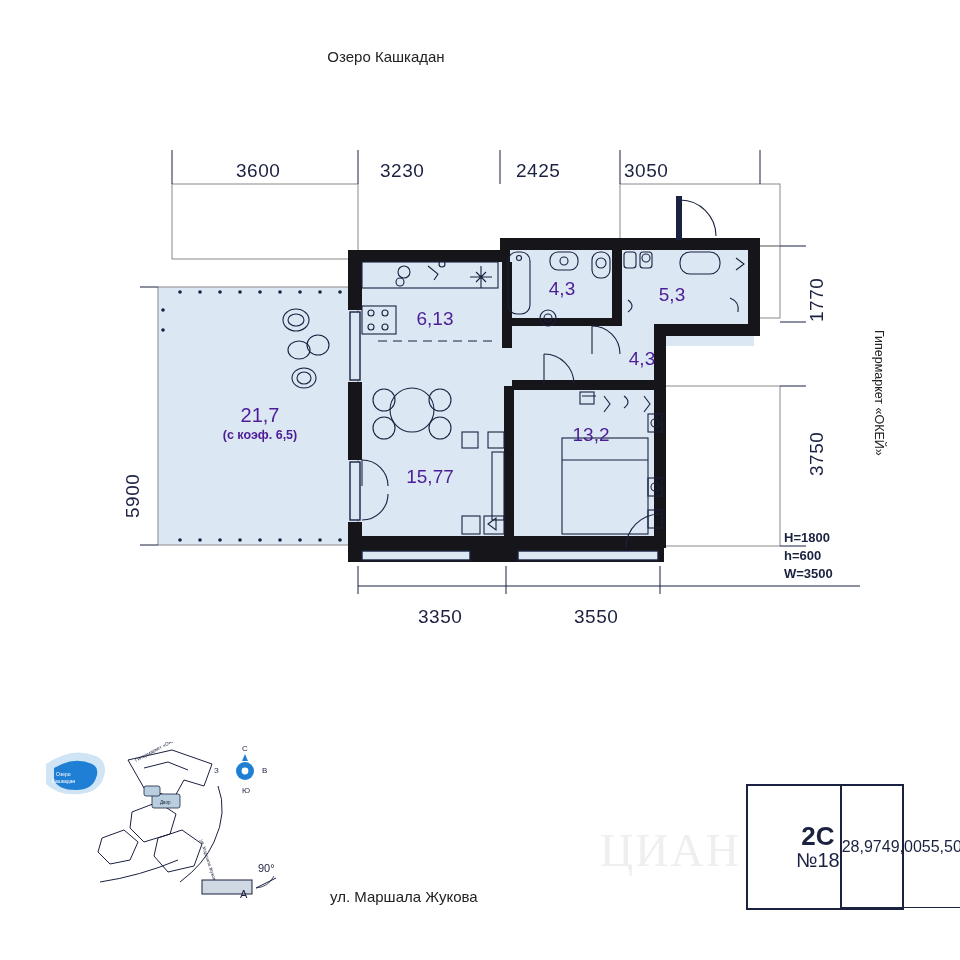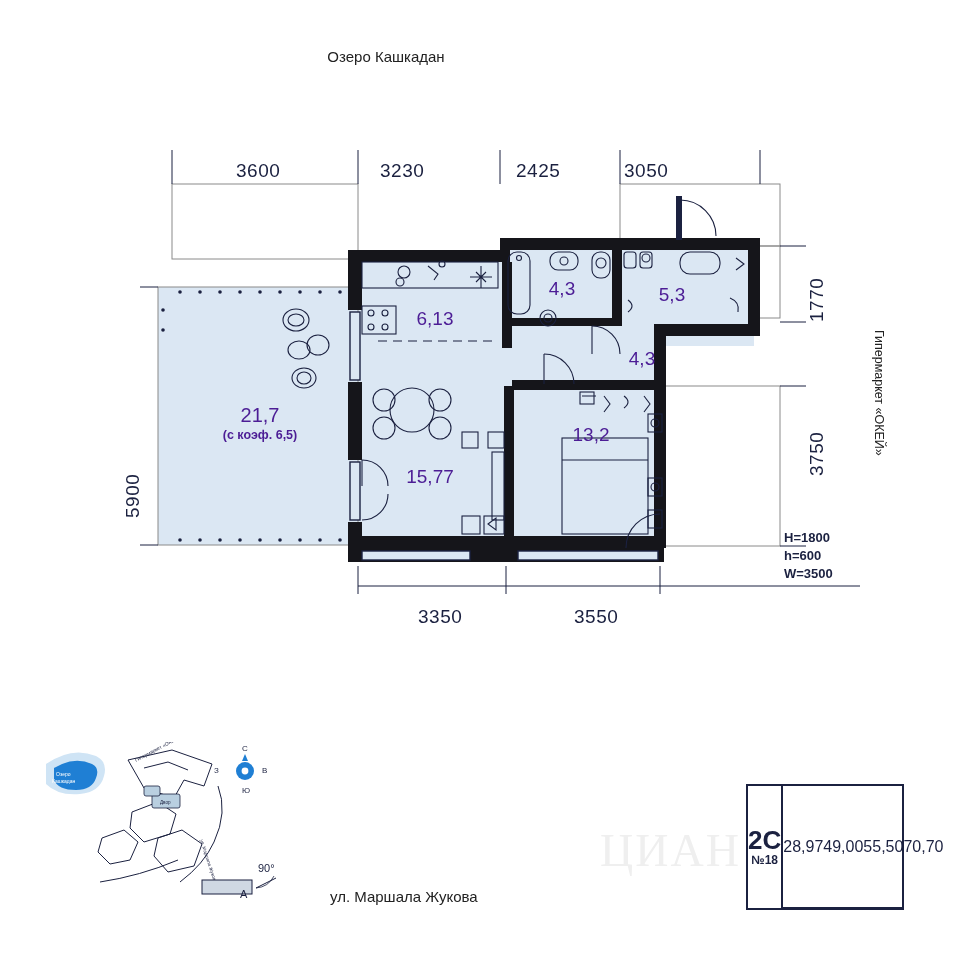--- a/index.html
+++ b/index.html
@@ -24,23 +24,23 @@
   .area .sub{display:block;font-size:12.5px;margin-top:1px;font-weight:bold;}
   .area.big{font-size:20px;}
 
   
   .spec{font-size:13px;font-weight:bold;color:#1b2140;}
 
   
   #spec-table{position:absolute;left:746px;top:784px;width:154px;height:122px;
               border:2px solid #1b2140;display:flex;}
   #spec-table .left{width:68px;border-right:2px solid #1b2140;
-       display:flex;flex-direction:column;align-items:center;justify-content:center;}
+       display:flex;flex-direction:column;align-items:center;justify-content:center;padding-left:48px;}
   #spec-table .type{font-size:26px;font-weight:bold;line-height:1;}
-  #spec-table .num{font-size:12px;font-weight:bold;}
+  #spec-table .num{font-size:20px;font-weight:normal;}
   #spec-table .right{flex:1;display:flex;flex-direction:row;}
   #spec-table .right div{flex:1;display:flex;align-items:center;justify-content:center;
        font-size:16px;border-bottom:1px solid #1b2140;}
   #spec-table .right div:last-child{border-bottom:none;}
 
   
   #compass{position:absolute;left:222px;top:748px;width:46px;height:46px;}
   .compass-t{position:absolute;font-size:8px;color:#1b2140;}
 
   

